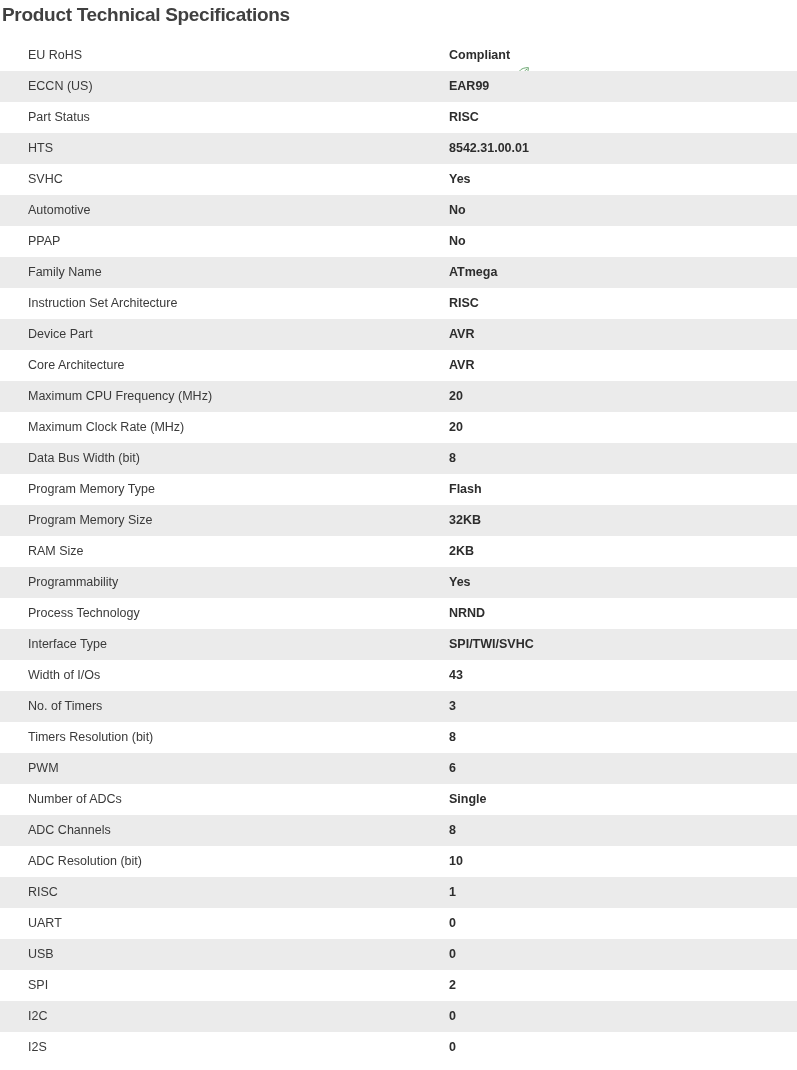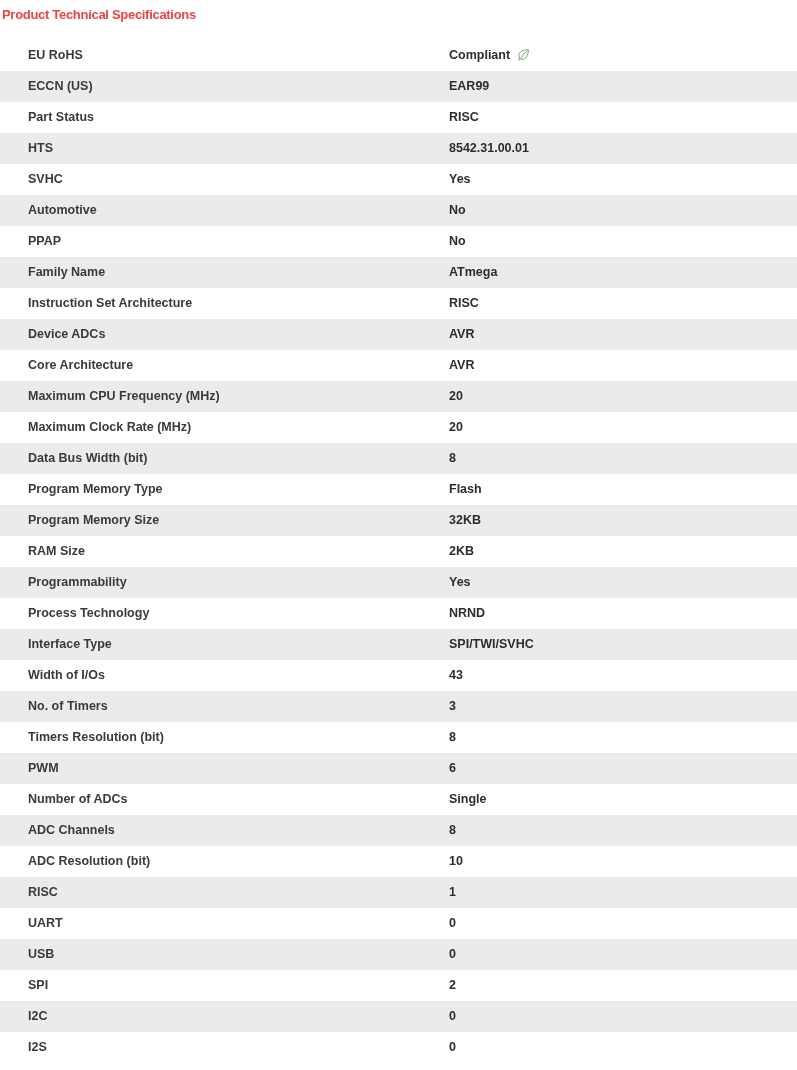--- a/index.html
+++ b/index.html
@@ -12,23 +12,23 @@
     min-height: 1070px;
     font-family: "Liberation Sans", sans-serif;
     color: #333333;
     -webkit-font-smoothing: antialiased;
   }
   .page {
     width: 797px;
     position: relative;
   }
   .page-title {
-    font-size: 13px;
+    font-size: 19px;
     font-weight: bold;
-    color: #ef4444;
+    color: #404040;
     letter-spacing: -0.3px;
     padding: 2px 0 0 2px;
     margin: 0 0 12px 0;
     line-height: 26px;
   }
   table.spec-table {
     width: 797px;
     border-collapse: collapse;
     table-layout: fixed;
   }
@@ -42,37 +42,37 @@
     height: 31px;
     vertical-align: middle;
     color: #3a3a3a;
     border: none;
     white-space: nowrap;
     overflow: hidden;
     text-overflow: ellipsis;
   }
   table.spec-table td.attr {
     width: 413px;
-    font-weight: bold;
+    font-weight: normal;
   }
   table.spec-table td.val {
     width: 384px;
     padding-left: 8px;
     font-weight: bold;
     color: #2d2d2d;
   }
   table.spec-table tr.odd {
     background: #ffffff;
   }
   table.spec-table tr.even {
     background: #ebebeb;
   }
   .val-inner {
     display: inline-flex;
-    align-items: flex-start;
+    align-items: flex-end;
     gap: 7px;
   }
   .leaf-icon {
     display: inline-block;
     width: 13px;
     height: 13px;
     position: relative;
     top: 2px;
   }
 </style>
@@ -137,21 +137,21 @@
               <span>ATmega</span>
             </span></td>
         </tr>
         <tr class="odd">
           <td class="attr">Instruction Set Architecture</td>
           <td class="val"><span class="val-inner">
               <span>RISC</span>
             </span></td>
         </tr>
         <tr class="even">
-          <td class="attr">Device ADCs</td>
+          <td class="attr">Device Part</td>
           <td class="val"><span class="val-inner">
               <span>AVR</span>
             </span></td>
         </tr>
         <tr class="odd">
           <td class="attr">Core Architecture</td>
           <td class="val"><span class="val-inner">
               <span>AVR</span>
             </span></td>
         </tr>

